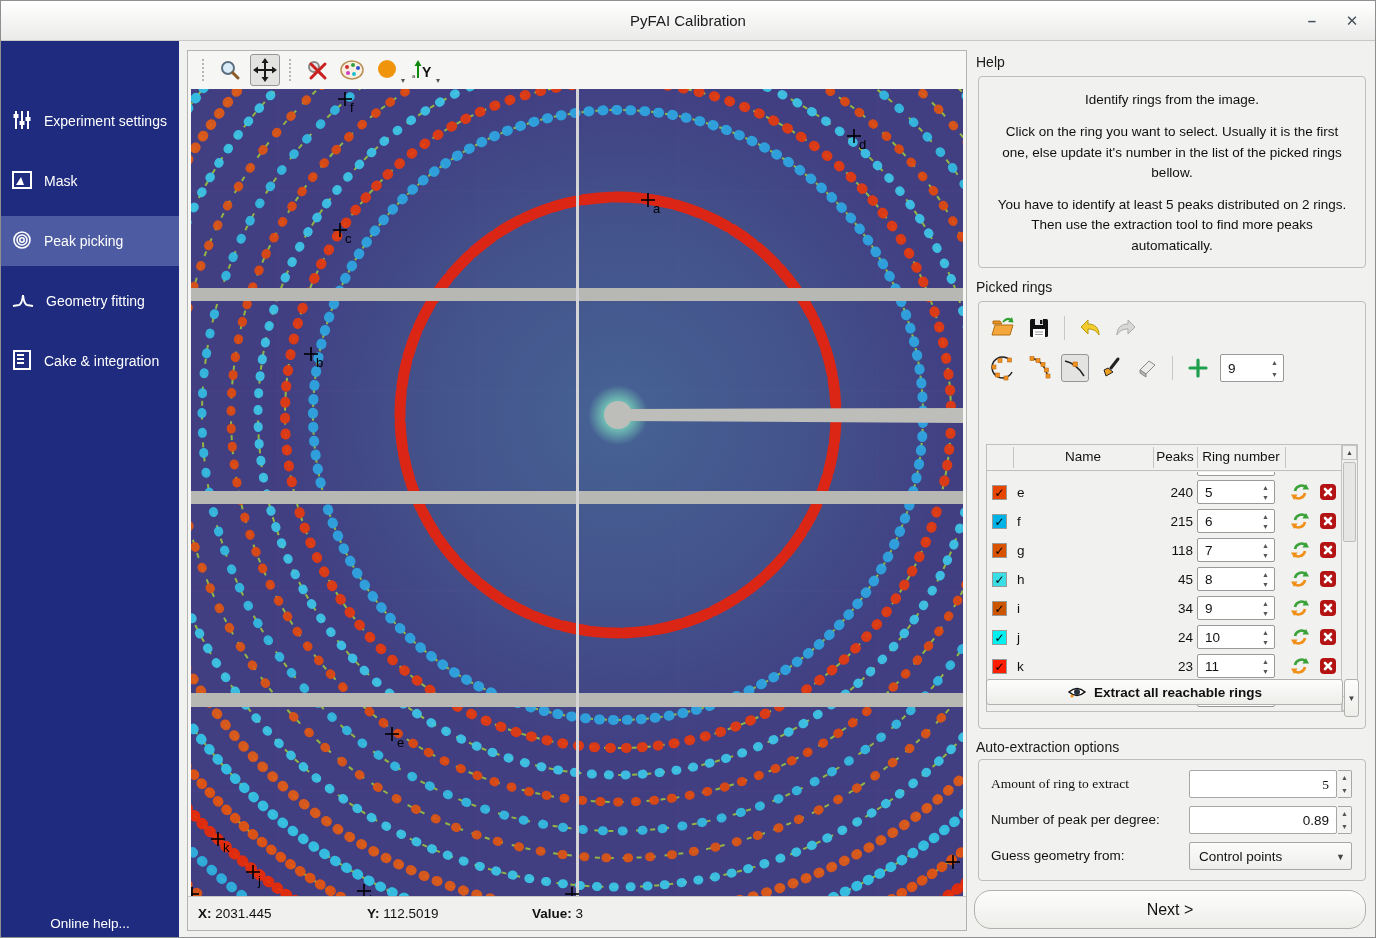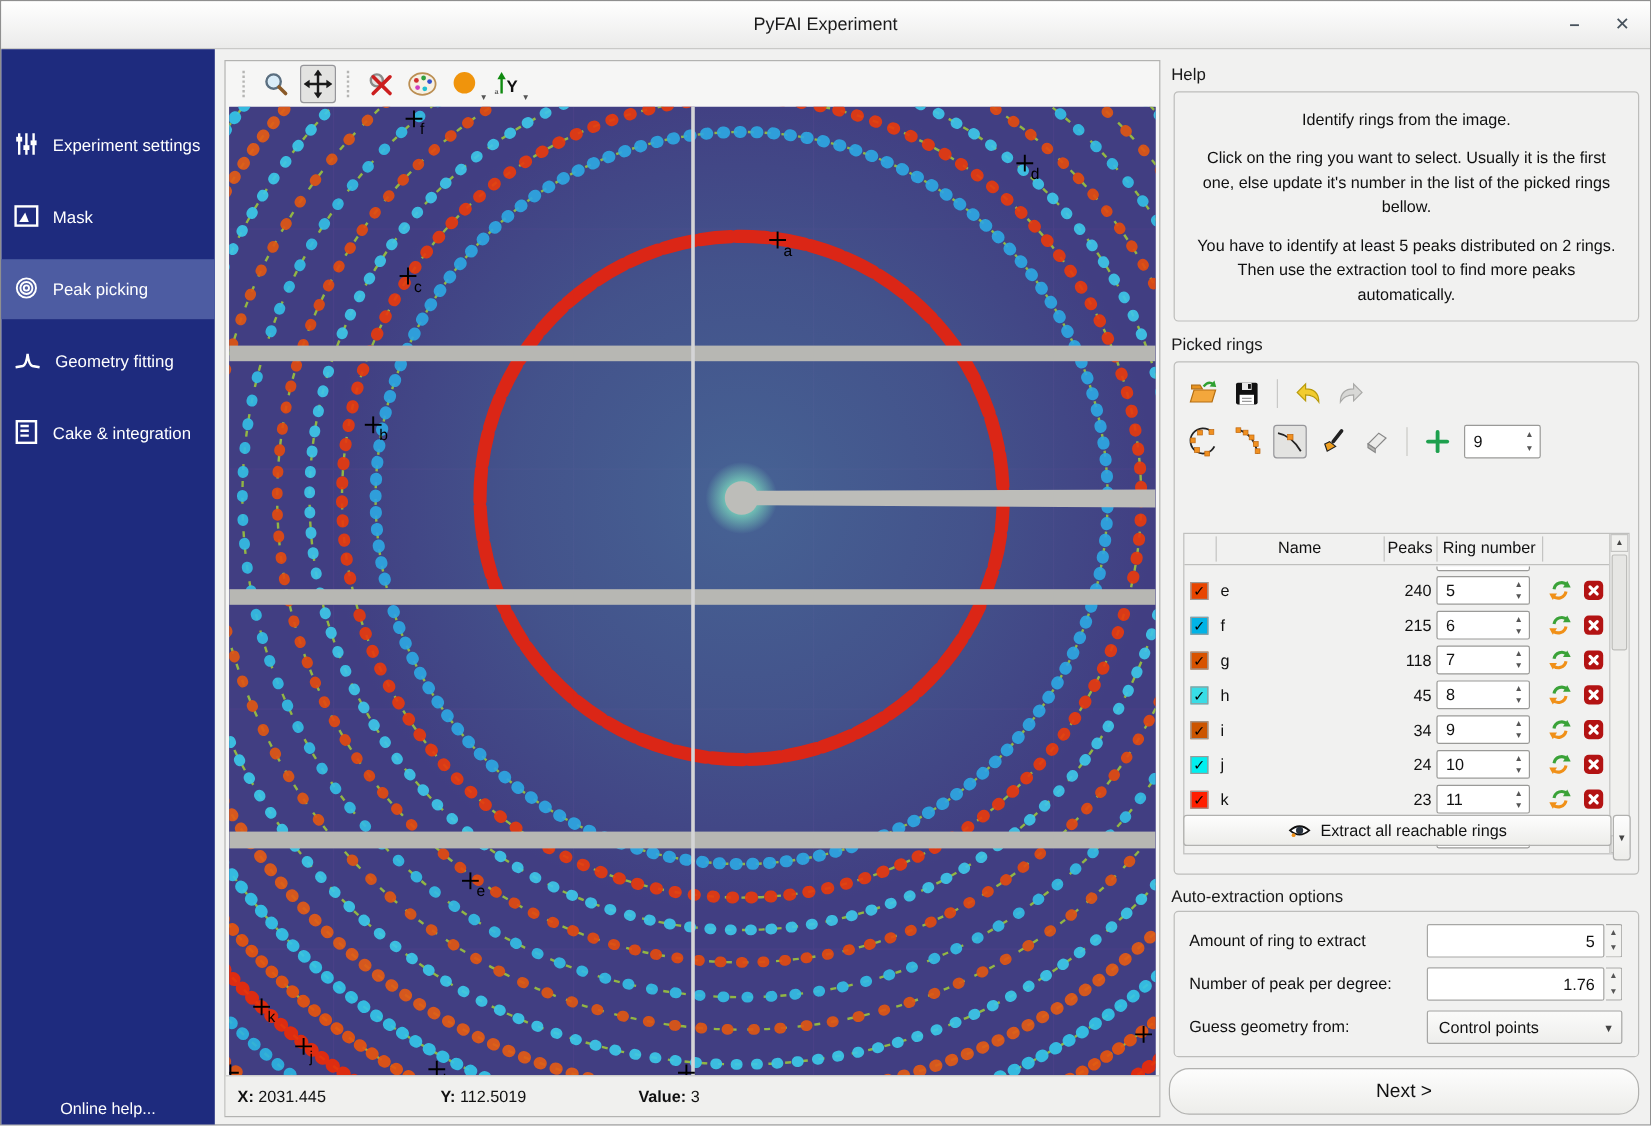--- a/index.html
+++ b/index.html
@@ -75,21 +75,21 @@
   .tpeaks { position:absolute; left:150px; width:56px; top:7px; text-align:right; font-size:13.5px; color:#111; }
   .rowspin { position:absolute; left:210px; top:2px; width:78px; height:24px; }
   .rowicon { position:absolute; top:5px; width:18px; height:18px; }
   .scrollv { position:absolute; right:0; top:0; bottom:0; width:16px; border-left:1px solid #c4c4c2; background:#f0f0ee; }
   .sv-btn { position:absolute; left:0; width:15px; height:15px; background:#f0f0ee; border:1px solid #c4c4c2;
     font-size:7px; color:#444; text-align:center; line-height:14px; }
   .sv-thumb { position:absolute; left:1px; width:13px; background:#e6e6e4; border:1px solid #bdbdbb; border-radius:2px; }
 
   .pushbtn { background:linear-gradient(#fdfdfd,#ededea); border:1px solid #b1b1af; border-radius:3px;
     font-size:13.5px; color:#111; display:flex; align-items:center; justify-content:center; gap:7px; }
-  #extract-btn { position:absolute; left:7px; top:377px; width:357px; height:26px; }
+  #extract-btn { position:absolute; left:7px; top:377px; width:357px; height:26px;font-weight:bold; }
   #extract-drop { position:absolute; left:365px; top:377px; width:15px; height:38px;
     font-size:8px; color:#444; }
 
   #auto-box { top:718px; height:122px; }
   .arow { position:absolute; left:12px; height:28px; width:364px; }
   .arow .albl { position:absolute; left:0; top:6px; font-size:13.5px; color:#111; }
   .afield { position:absolute; left:198px; top:0; width:148px; height:28px; background:#fff;
     border:1px solid #a7a7a5; border-radius:2px; font-size:13.5px; color:#111; }
   .afield .val { position:absolute; right:7px; top:6px; }
   .aspin { position:absolute; left:347px; top:0; width:14px; height:28px; border:1px solid #a7a7a5; border-left:none;
@@ -101,21 +101,21 @@
   .acombo .dn { position:absolute; right:6px; top:9px; font-size:9px; color:#444; }
 
   #next-btn { position:absolute; left:1px; top:849px; width:392px; height:39px; font-size:16px;border-radius:17px; }
 </style>
 </head>
 <body>
 
 <div id="window">
 
   <div class="titlebar">
-    <div class="title">PyFAI Experiment</div>
+    <div class="title">PyFAI Calibration</div>
     <div class="winbtn" id="btn-min">–</div>
     <div class="winbtn" id="btn-close">✕</div>
   </div>
 
   <div class="sidebar">
     <div class="snav" id="snav">
         <div class="snav-item">
           <span><svg width="22" height="22">
               <g stroke="#fff" stroke-width="2">
                 <line x1="5" y1="2" x2="5" y2="20"></line>
@@ -693,34 +693,34 @@
             <circle cx="10" cy="8" r="3" fill="#2a3440"></circle>
             <circle cx="5" cy="12" r="1.6" fill="#f09018"></circle>
           </svg>
         <span>Extract all reachable rings</span>
       </div>
       <div class="pushbtn" id="extract-drop">▼</div>
     </div>
 
     <div class="seclabel" style="top:698px">Auto-extraction options</div>
     <div class="groupbox" id="auto-box">
-        <div class="arow" style="top: 10px;">
+        <div class="arow" style="top: 10px; font-family: Liberation Serif, serif;">
           <span class="albl">Amount of ring to extract</span>
           <span class="afield">
             <span class="val">5</span>
           </span>
           <span class="aspin">
             <span>▲</span>
             <span>▼</span>
           </span>
         </div>
         <div class="arow" style="top: 46px;">
           <span class="albl">Number of peak per degree:</span>
           <span class="afield">
-            <span class="val">1.76</span>
+            <span class="val">0.89</span>
           </span>
           <span class="aspin">
             <span>▲</span>
             <span>▼</span>
           </span>
         </div>
         <div class="arow" style="top: 82px;">
           <span class="albl">Guess geometry from:</span>
           <span class="acombo">
             <span class="val">Control points</span>

